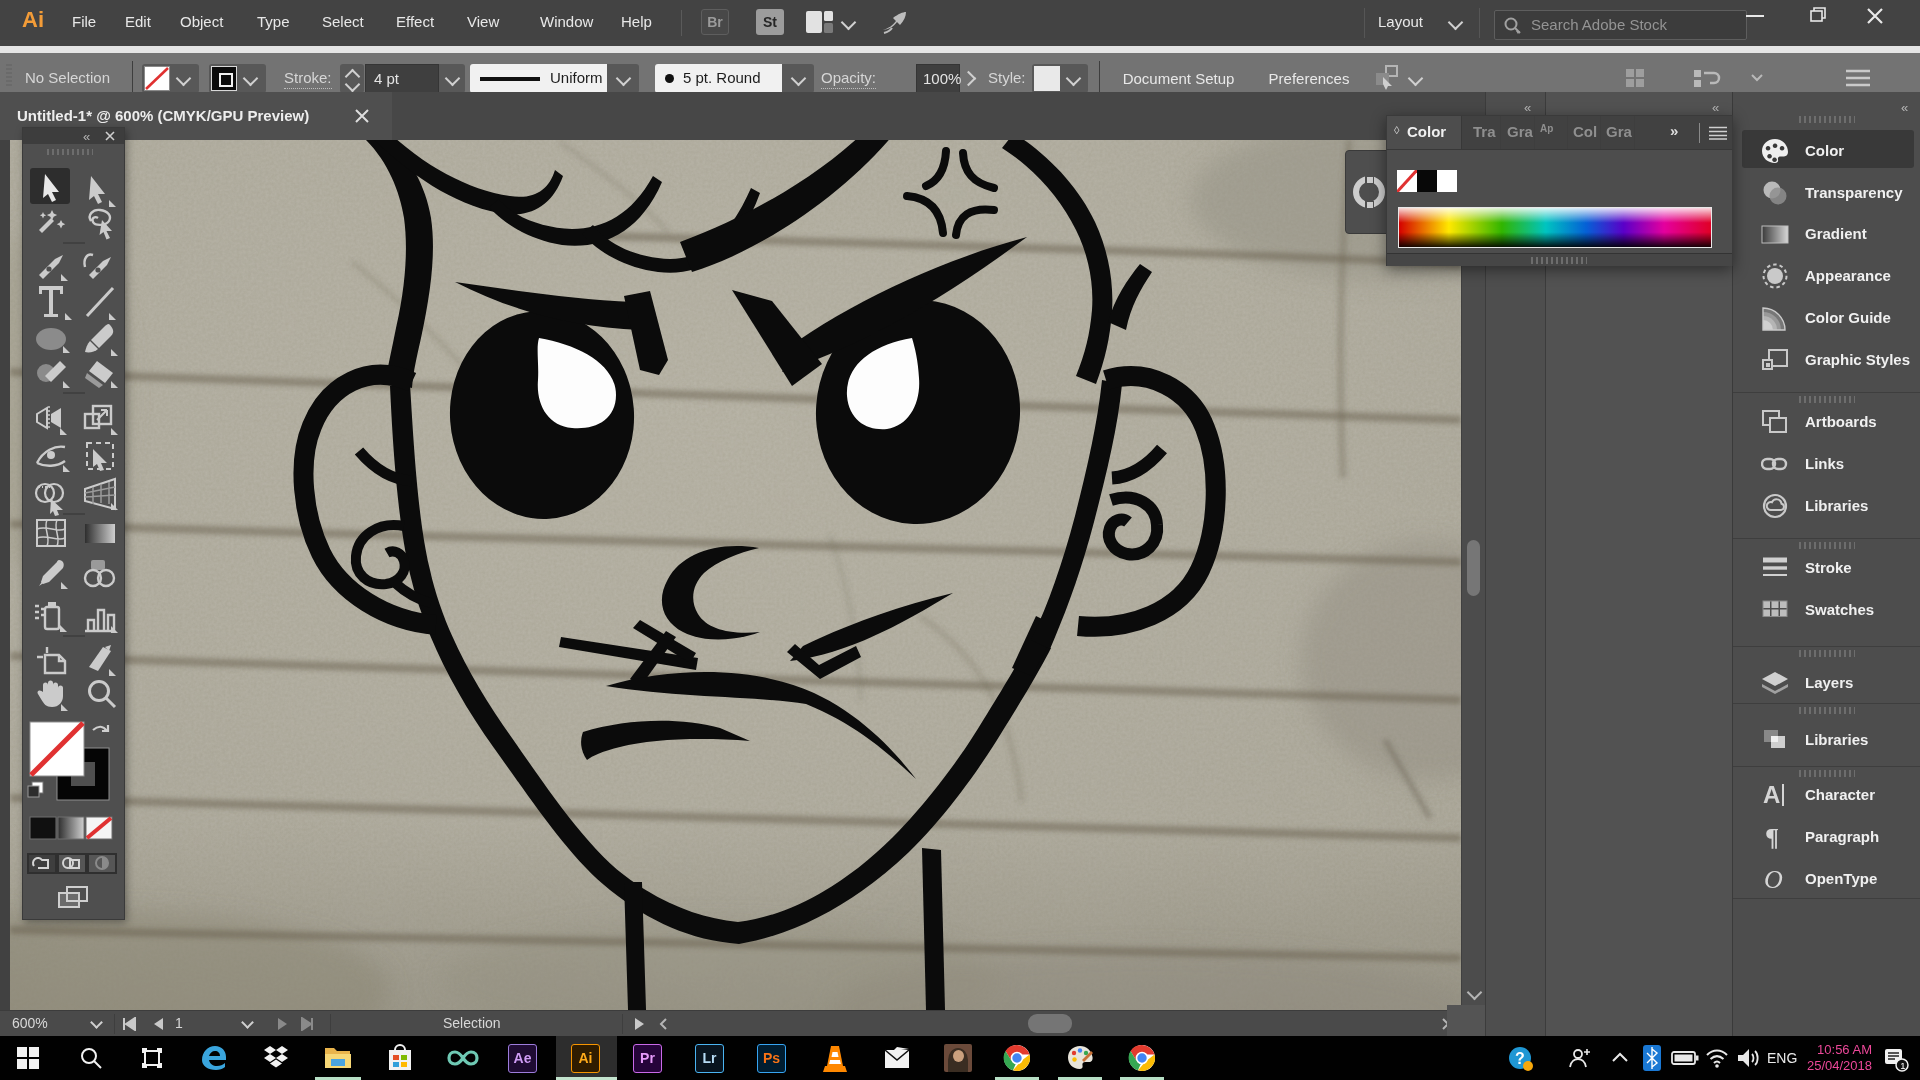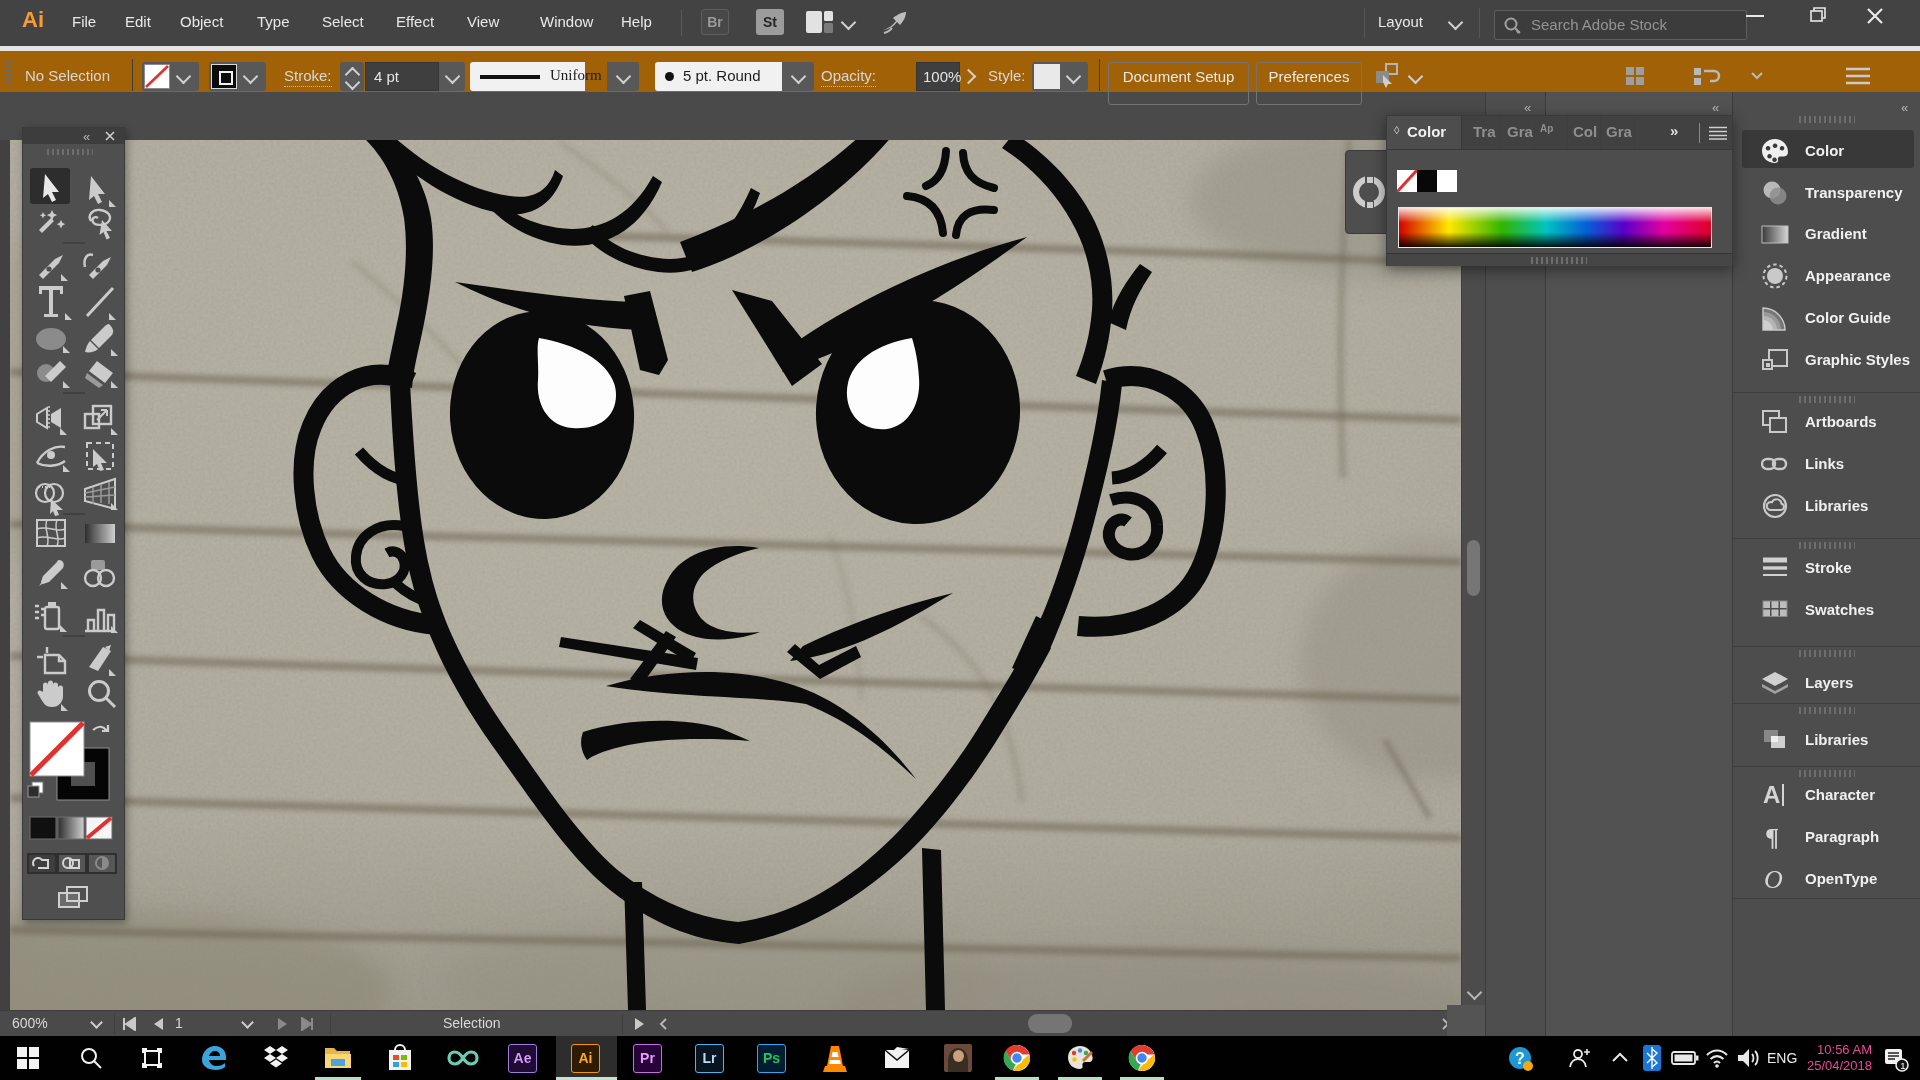--- a/index.html
+++ b/index.html
@@ -1,21 +1,21 @@
 <!DOCTYPE html>
 <html><head>
 <meta charset="utf-8">
 <style>
   html,body{margin:0;padding:0;width:1920px;height:1080px;overflow:hidden;background:#4a4a4a;
     font-family:"Liberation Sans",sans-serif;-webkit-font-smoothing:antialiased;}
   .abs{position:absolute;}
   #stage{position:relative;width:1920px;height:1080px;}
   
   #menubar{left:0;top:0;width:1920px;height:46px;background:#434343;}
-  #controlbar{left:0;top:46px;width:1920px;height:46px;background:#a16207;border-top:5px solid #e5e5e5;box-sizing:border-box;}
+  #controlbar{left:0;top:46px;width:1920px;height:46px;background:#737373;border-top:7px solid #e5e5e5;box-sizing:border-box;}
   #tabbar{left:0;top:92px;width:1920px;height:48px;background:#474747;}
   .mitem{position:absolute;top:13px;font-size:15px;color:#e8e8e8;}
   .ctext{position:absolute;top:17px;font-size:15px;color:#d6d6d6;}
   .dotted-u{border-bottom:1px dotted #bdbdbd;padding-bottom:2px;}
   .vsep{position:absolute;width:1px;background:#3e3e3e;}
   .chev{position:absolute;width:9px;height:9px;border-right:2px solid #d0d0d0;border-bottom:2px solid #d0d0d0;transform:rotate(45deg);}
   .combo{position:absolute;top:11px;height:29px;background:#585858;border-radius:3px;}
   .darkfield{position:absolute;top:11px;height:29px;background:#3f3f3f;border:1px solid #353535;box-sizing:border-box;}
   .whitebtn{position:absolute;top:11px;height:29px;background:#f1f1f1;border-radius:3px 0 0 3px;}
   .tbtn{position:absolute;top:11px;height:43px;border:1px solid #737373;border-radius:3px;box-sizing:border-box;
@@ -115,21 +115,21 @@
     <div class="combo" style="left:340px;width:24px;">
       <div class="chev" style="left:7px;top:7px;transform:rotate(-135deg);"></div>
       <div class="chev" style="left:7px;top:15px;"></div>
     </div>
     <div class="darkfield" style="left:365px;width:74px;">
         <span class="abs" style="left:8px;top:5px;font-size:15px;color:#e4e4e4;">4 pt</span>
       </div>
     <div class="combo" style="left:439px;width:26px;border-radius:0 3px 3px 0;">
         <div class="chev" style="left:8px;top:9px;"></div>
       </div>
-    <div class="whitebtn" style="left:470px;width:115px;font-family:Liberation Serif, serif;">
+    <div class="whitebtn" style="left:470px;width:137px;">
       <div class="abs" style="left:10px;top:13px;width:60px;height:3.5px;background:#111;"></div>
       <span class="abs" style="left:80px;top:5px;font-size:15px;color:#1c1c1c;">Uniform</span>
     </div>
     <div class="combo" style="left:607px;width:32px;border-radius:0 3px 3px 0;">
         <div class="chev" style="left:11px;top:9px;"></div>
       </div>
     <div class="whitebtn" style="left:655px;width:127px;">
       <div class="abs" style="left:10px;top:10px;width:9px;height:9px;background:#111;border-radius:50%;"></div>
       <span class="abs" style="left:28px;top:5px;font-size:15px;color:#1c1c1c;text-align:center;">5 pt. Round</span>
     </div>
@@ -167,20 +167,27 @@
           <rect x="70" y="13" width="7" height="7"></rect>
         <path d="M80 6 h10 a5 5 0 0 1 0 10 h-4" stroke="#b9b9b9" stroke-width="2.5" fill="none"></path>
       </g>
       <path d="M128 8 l5 5 5 -5" stroke="#b9b9b9" stroke-width="2" fill="none"></path>
       <g stroke="#c9c9c9" stroke-width="2.5">
           <path d="M222 4 h24 M222 11 h24 M222 18 h24"></path>
         </g>
     </svg>
   </div>
 
+  <div class="abs" id="tabbar">
+    <div class="abs" style="left:0;top:0;width:392px;height:48px;background:#4f4f4f;"></div>
+    <span class="abs" style="left:17px;top:15px;font-size:15px;font-weight:bold;color:#ededed;">Untitled-1* @ 600% (CMYK/GPU Preview)</span>
+    <svg class="abs" style="left:354px;top:16px;" width="16" height="16" viewBox="0 0 16 16">
+        <path d="M2 2 L14 14 M14 2 L2 14" stroke="#dedede" stroke-width="2"></path>
+      </svg>
+  </div>
 
   <div class="abs" id="leftstrip"></div>
   <svg class="abs" id="canvas" width="1451" height="870" viewBox="10 140 1451 870">
     <defs>
       <radialGradient id="paperG" cx="46%" cy="30%" r="90%">
         <stop offset="0%" stop-color="#b6b2a3"></stop>
         <stop offset="45%" stop-color="#aaa697"></stop>
         <stop offset="80%" stop-color="#9a9687"></stop>
         <stop offset="100%" stop-color="#898575"></stop>
       </radialGradient>
@@ -795,21 +802,21 @@
     <div class="abs" style="left:508px;top:8px;width:29px;height:29px;background:#1f0b33;border:1.5px solid #9d7cdc;border-radius:3px;box-sizing:border-box;color:#cf9bf5;font-size:14px;font-weight:bold;text-align:center;line-height:26px;">Ae</div>
 
     <div class="abs" style="left:556px;top:0;width:61px;height:44px;background:#2d2d2d;"></div>
     <div class="abs" style="left:571px;top:8px;width:29px;height:29px;background:#2f1c00;border:1.5px solid #f79500;border-radius:3px;box-sizing:border-box;color:#ffab1a;font-size:14px;font-weight:bold;text-align:center;line-height:26px;">Ai</div>
     <div class="abs" style="left:556px;top:41px;width:61px;height:3px;background:#c2e3cd;"></div>
 
     <div class="abs" style="left:633px;top:8px;width:29px;height:29px;background:#26043a;border:1.5px solid #c969e8;border-radius:3px;box-sizing:border-box;color:#e79bfa;font-size:14px;font-weight:bold;text-align:center;line-height:26px;">Pr</div>
 
     <div class="abs" style="left:695px;top:8px;width:29px;height:29px;background:#08141f;border:1.5px solid #4ab4f2;border-radius:3px;box-sizing:border-box;color:#b6dcf5;font-size:14px;font-weight:bold;text-align:center;line-height:26px;">Lr</div>
 
-    <div class="abs" style="left:757px;top:8px;width:29px;height:29px;background:#001d31;border:1.5px solid #36a4f2;border-radius:3px;box-sizing:border-box;color:#22c55e;font-size:14px;font-weight:bold;text-align:center;line-height:26px;">Ps</div>
+    <div class="abs" style="left:757px;top:8px;width:29px;height:29px;background:#001d31;border:1.5px solid #36a4f2;border-radius:3px;box-sizing:border-box;color:#f97316;font-size:14px;font-weight:bold;text-align:center;line-height:26px;">Ps</div>
 
     <svg class="abs" style="left:821px;top:8px;" width="28" height="30" viewBox="0 0 28 30">
       <path d="M10 2 h8 l4 20 h-16 z" fill="#ff8800"></path>
       <path d="M11.5 8 h5 l1 5 h-7 z" fill="#fff"></path>
       <path d="M4 22 h20 l2 6 h-24 z" fill="#ff8800"></path>
       <path d="M9 16 h10 l0.8 4 h-11.6 z" fill="#fff"></path>
     </svg>
 
     <svg class="abs" style="left:884px;top:11px;" width="26" height="22" viewBox="0 0 26 22">
       <path d="M1 3 h24 v18 h-24 z" fill="#f2f2f2"></path>

